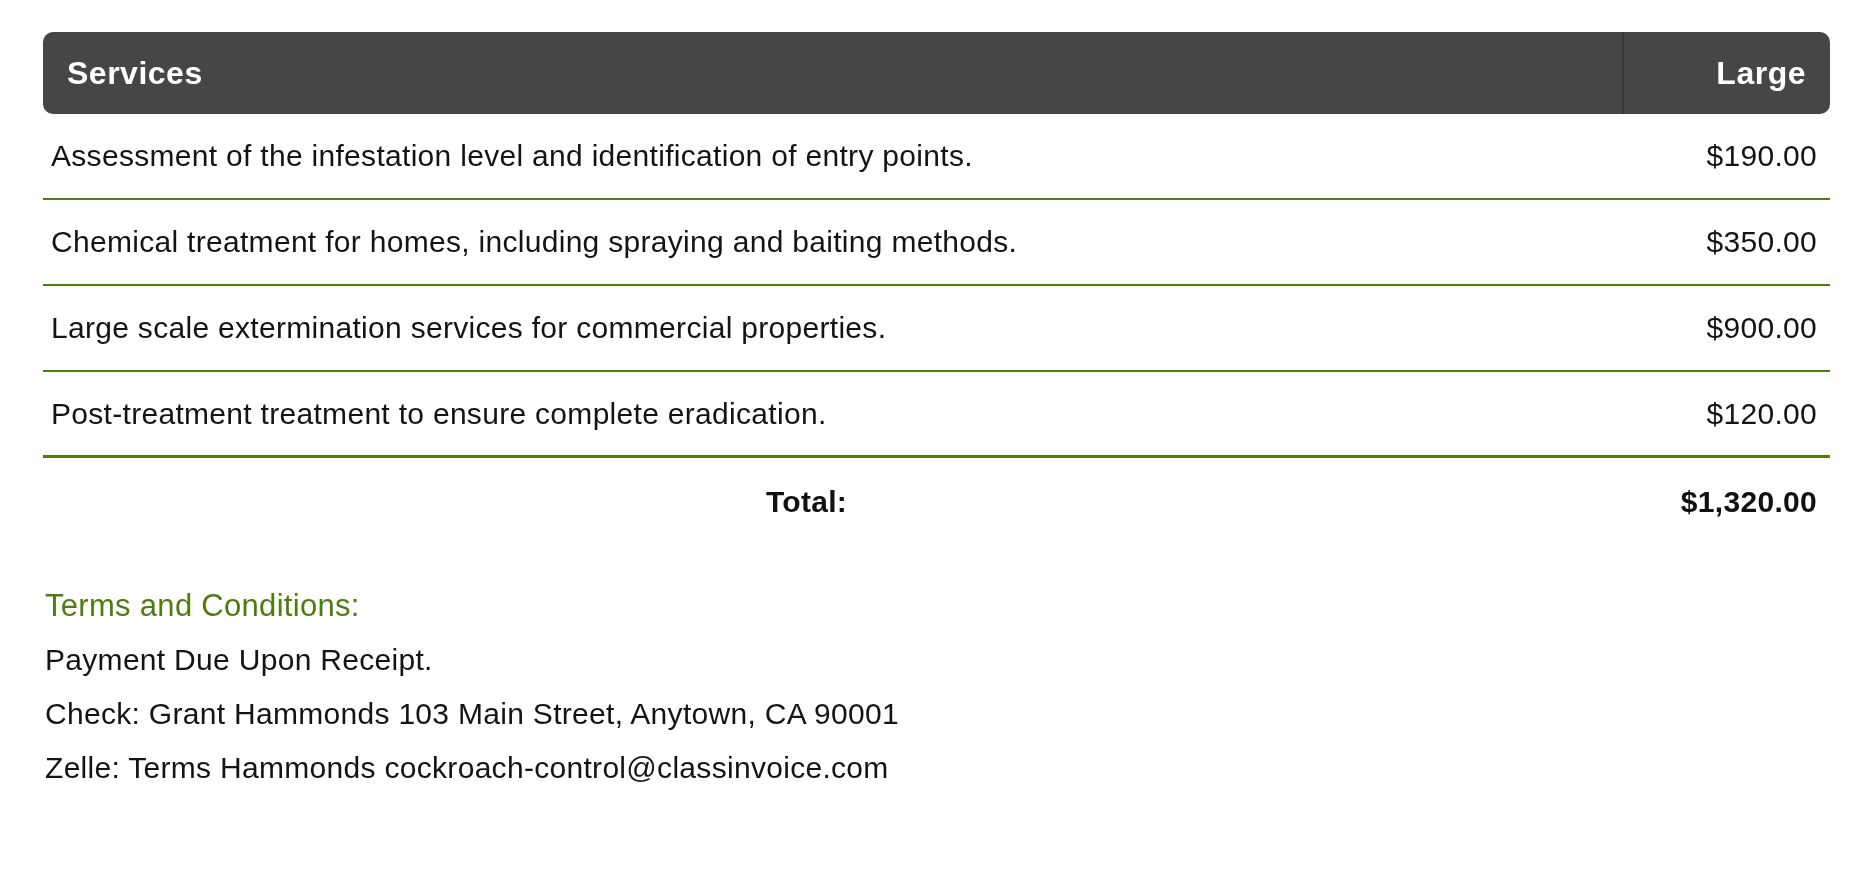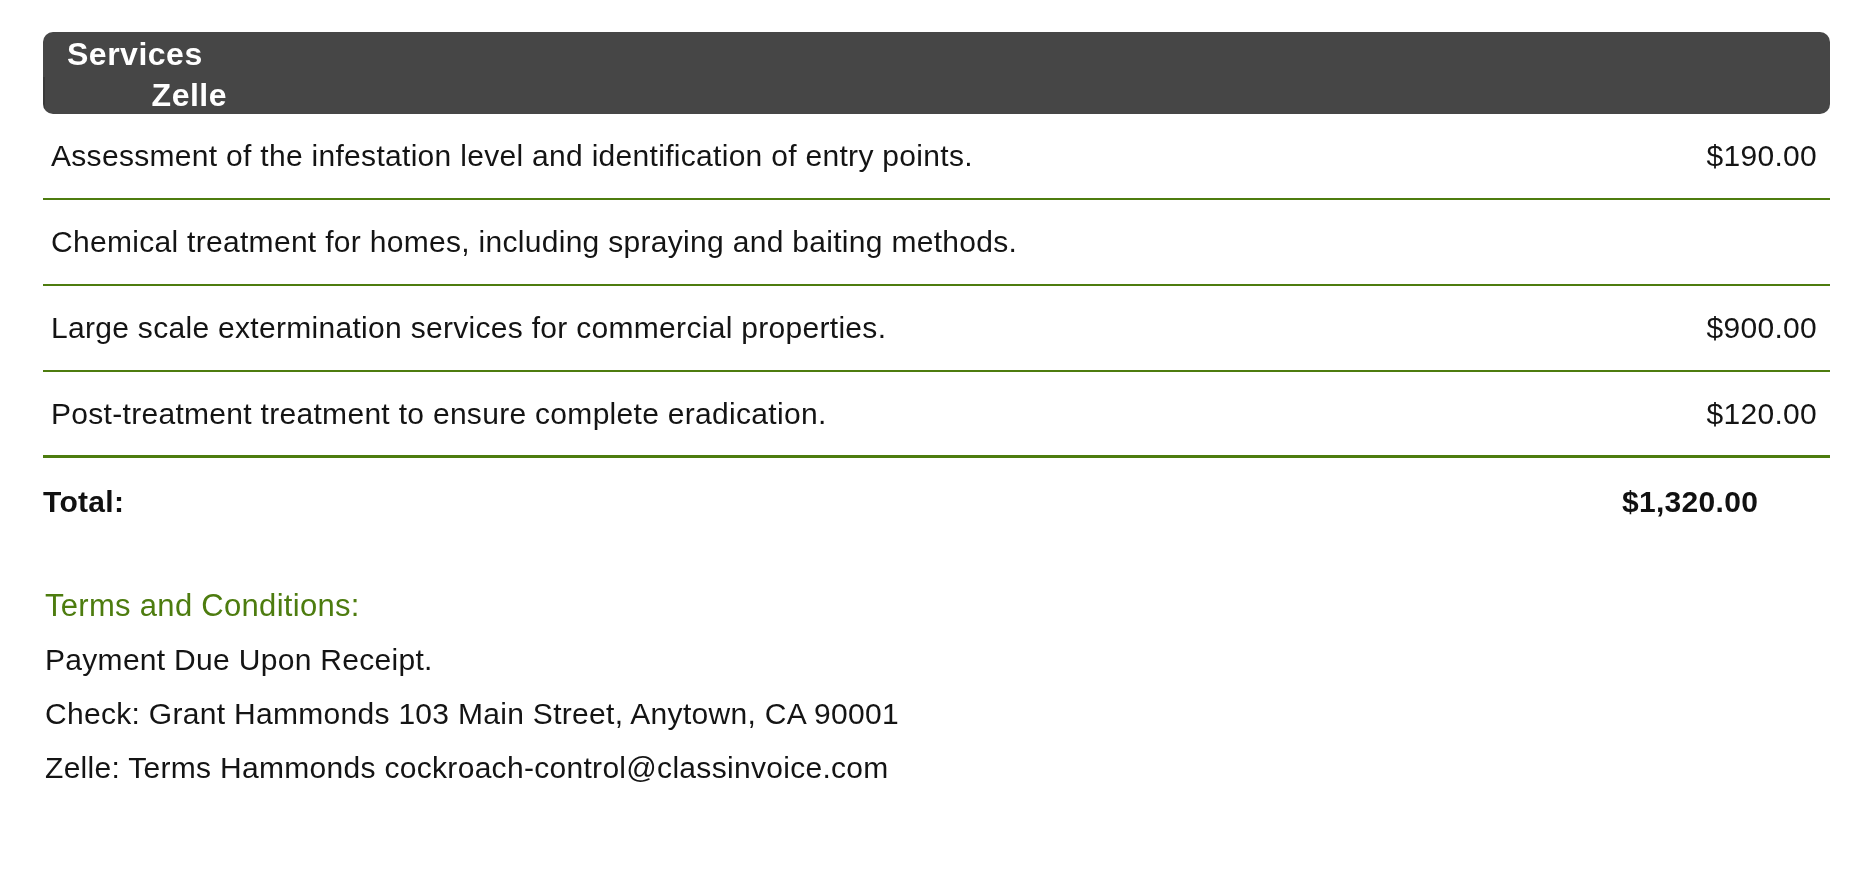--- a/index.html
+++ b/index.html
@@ -20,21 +20,20 @@
     display: flex;
     height: 82px;
     background: #464646;
     border-radius: 10px;
     color: #ffffff;
     font-weight: bold;
     font-size: 32px;
     letter-spacing: 0.5px;
     align-items: stretch;
     overflow: hidden;
-    flex-direction: column;
   }
   .th-services {
     flex: 1;
     display: flex; align-items: center;
     padding-left: 24px;
   }
   .th-price {
     width: 208px;
     display: flex; align-items: center; justify-content: flex-end;
     padding-right: 24px;
@@ -58,22 +57,22 @@
   
   .total-row {
     display: flex;
     height: 87px;
     align-items: center;
     font-size: 30px;
     font-weight: bold;
     color: #111111;
     letter-spacing: 0.3px;
   }
-  .total-label { flex: 1; text-align: left; padding-right: 52px; }
-  .total-value { width: 208px; padding-right: 13px; }
+  .total-label { flex: 1; text-align: center; padding-right: 52px; }
+  .total-value { width: 208px; text-align: right; padding-right: 13px; }
 
   
   .terms {
     margin-top: 34px;
     padding-left: 2px;
     font-size: 30px;
     line-height: 54px;
     letter-spacing: 0.3px;
     color: #141414;
   }
@@ -85,30 +84,31 @@
 </style>
 </head>
 <body>
 
 <div class="page">
 
   <div class="services-table">
 
     <div class="table-header">
       <div class="th-services">Services</div>
-      <div class="th-price">Zelle</div>
+      <div class="th-price">Large</div>
     </div>
 
     <div class="table-row">
       <div class="td-desc">Assessment of the infestation level and identification of entry points.</div>
       <div class="td-price">$190.00</div>
     </div>
 
     <div class="table-row">
       <div class="td-desc">Chemical treatment for homes, including spraying and baiting methods.</div>
+      <div class="td-price">$350.00</div>
     </div>
 
     <div class="table-row">
       <div class="td-desc">Large scale extermination services for commercial properties.</div>
       <div class="td-price">$900.00</div>
     </div>
 
     <div class="table-row last">
       <div class="td-desc">Post-treatment treatment to ensure complete eradication.</div>
       <div class="td-price">$120.00</div>

